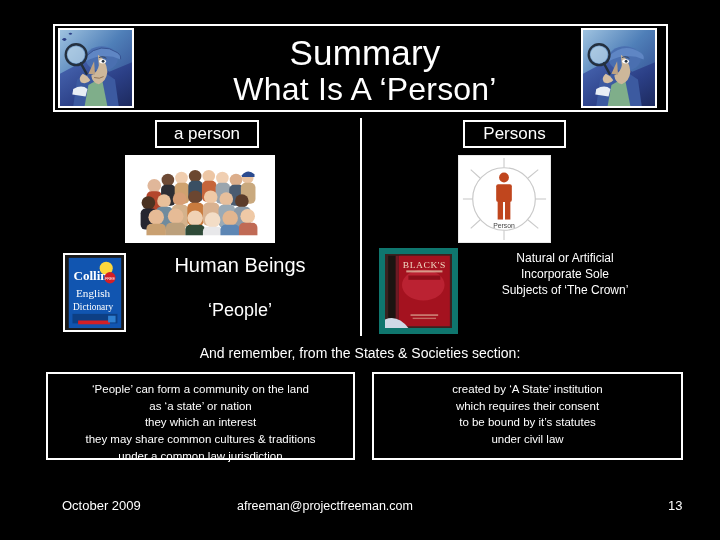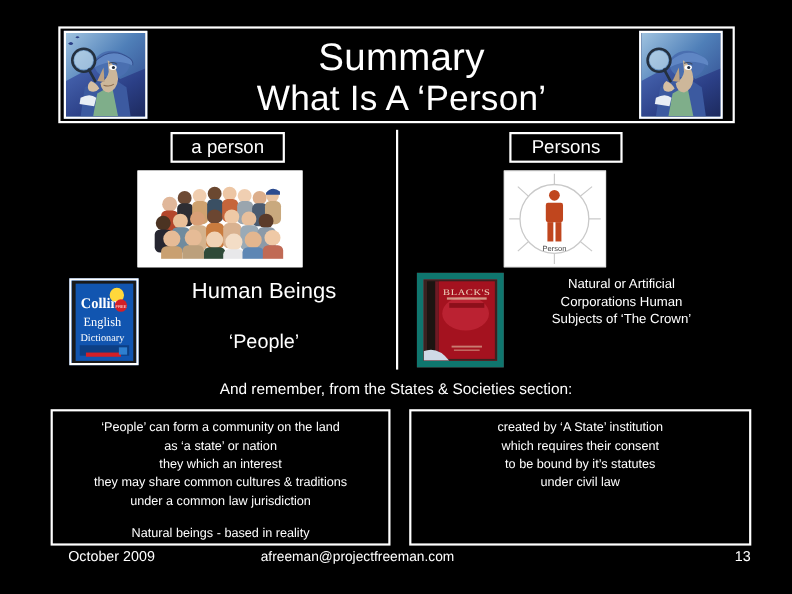--- a/index.html
+++ b/index.html
@@ -92,21 +92,21 @@
   .right-text div{white-space:nowrap;}
 
   
   .remember{
     position:absolute;left:0;top:345px;width:720px;text-align:center;
     font-size:14px;color:#ffffff;
   }
 
   
   .bottom-box{
-    position:absolute;top:372px;height:124px;
+    position:absolute;top:372px;height:88px;
     border:2px solid #ffffff;box-sizing:border-box;background:#000;
     display:flex;flex-direction:column;align-items:center;justify-content:flex-start;
     padding-top:7px;
   }
   .bottom-box.left{left:46px;width:309px;}
   .bottom-box.right{left:372px;width:311px;}
   .bottom-box .bl{
     font-size:11.5px;color:#ffffff;line-height:1.45;text-align:center;white-space:nowrap;
   }
   .bottom-box .concl{
@@ -307,33 +307,32 @@
       <rect x="20" y="19" width="34" height="2.4" fill="#e2c3a8" opacity="0.75"></rect>
       <rect x="22" y="25" width="30" height="5" fill="#8d0f1a"></rect>
       <rect x="24" y="70" width="26" height="2" fill="#e2c3a8" opacity="0.6"></rect>
       <rect x="26" y="74" width="22" height="1.6" fill="#e2c3a8" opacity="0.5"></rect>
       <path d="M0 76 q12 -6 22 10 L0 86 Z" fill="#cfd9e6"></path>
     </svg>
   </div>
 
   <div class="right-text">
     <div>Natural or Artificial</div>
-    <div>Corporations Human</div>
+    <div>Incorporate Sole</div>
     <div>Subjects of ‘The Crown’</div>
   </div>
 
   <div class="remember">And remember, from the States &amp; Societies section:</div>
 
   <div class="bottom-box left">
     <div class="bl">‘People’ can form a community on the land</div>
     <div class="bl">as ‘a state’ or nation</div>
     <div class="bl">they which an interest</div>
     <div class="bl">they may share common cultures &amp; traditions</div>
     <div class="bl">under a common law jurisdiction</div>
-    <div class="concl">Natural beings - based in reality</div>
   </div>
 
   <div class="bottom-box right">
     <div class="bl">created by ‘A State’ institution</div>
     <div class="bl">which requires their consent</div>
     <div class="bl">to be bound by it’s statutes</div>
     <div class="bl">under civil law</div>
   </div>
 
   <div class="footer">

